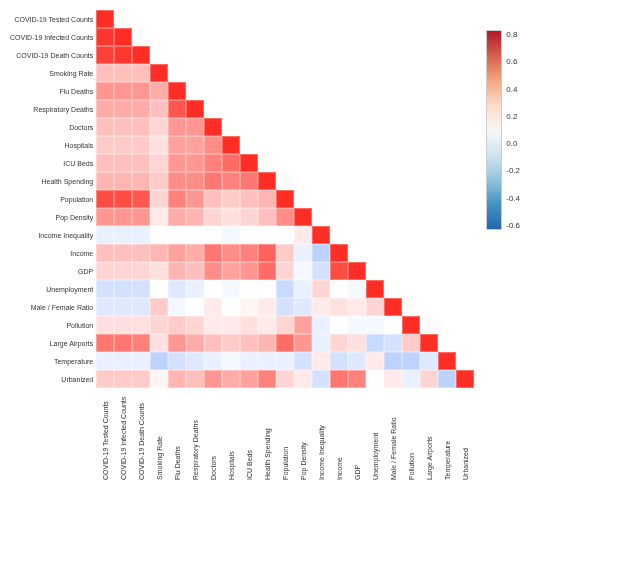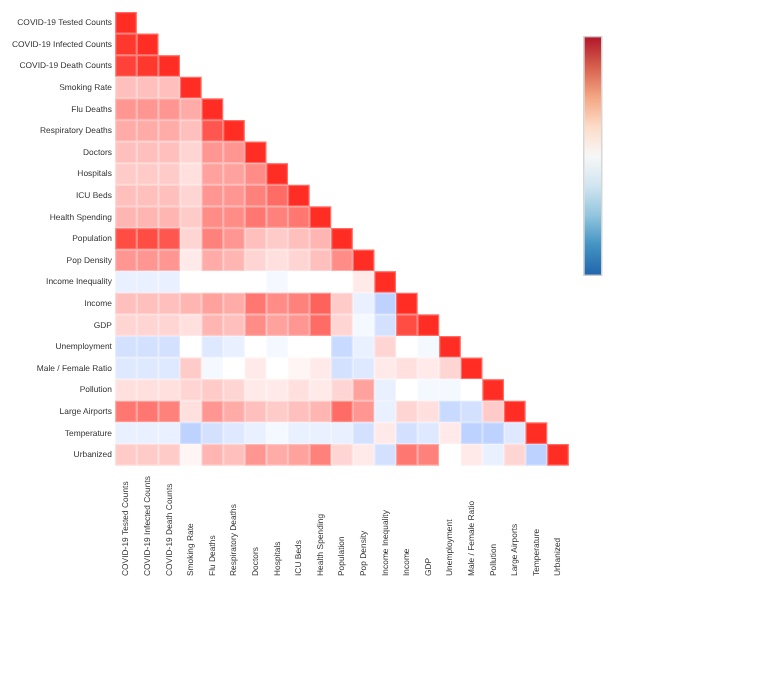--- a/index.html
+++ b/index.html
@@ -705,16 +705,26 @@
               <div class="col-label-wrapper">
                 <span class="col-label">Urbanized</span>
               </div>
             </div>
         </div>
       </div>
     </div>
     <div class="colorbar-section">
       <div class="colorbar-wrapper">
         <div class="colorbar"></div>
+        <div class="colorbar-labels" id="colorbar-labels">
+            <div class="colorbar-label">0.8</div>
+            <div class="colorbar-label">0.6</div>
+            <div class="colorbar-label">0.4</div>
+            <div class="colorbar-label">0.2</div>
+            <div class="colorbar-label">0.0</div>
+            <div class="colorbar-label">-0.2</div>
+            <div class="colorbar-label">-0.4</div>
+            <div class="colorbar-label">-0.6</div>
+          </div>
       </div>
     </div>
   </div>
 </div>
 
 </body></html>

